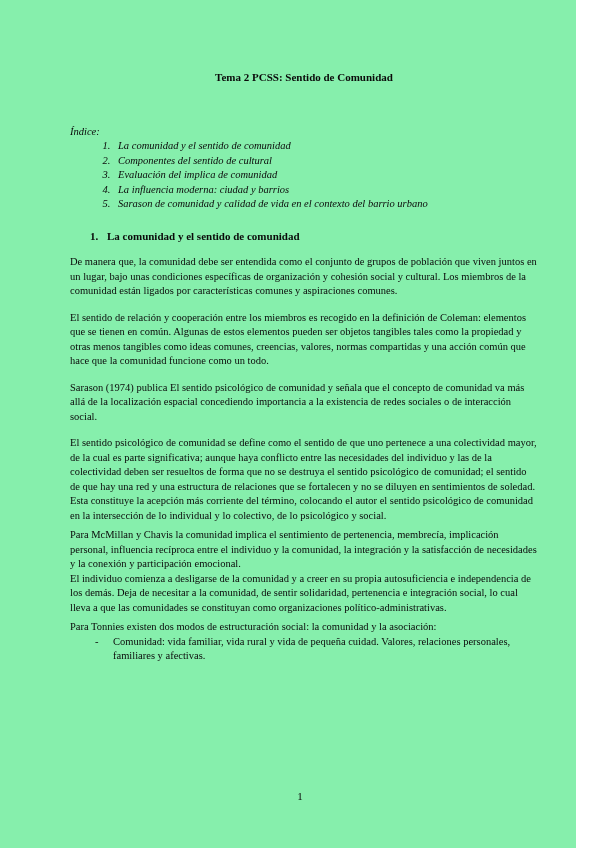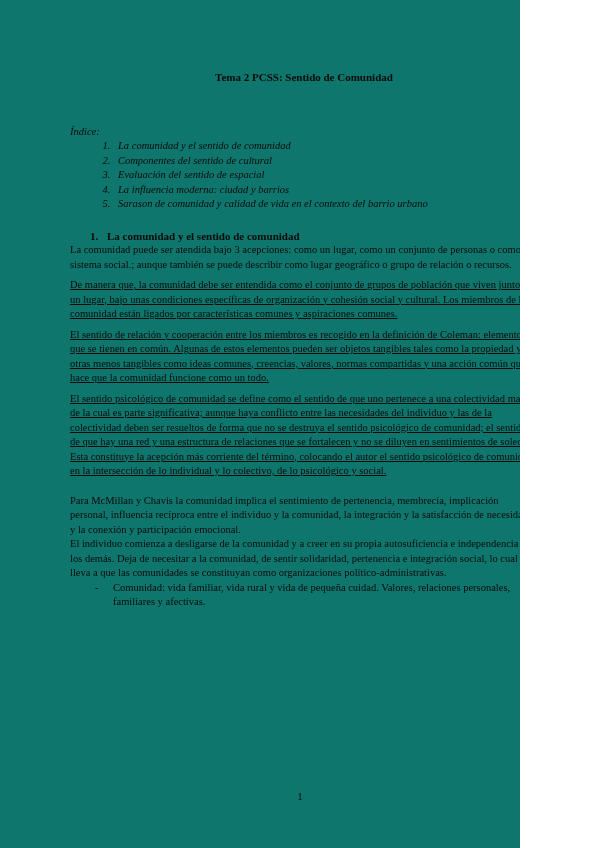--- a/index.html
+++ b/index.html
@@ -2,23 +2,23 @@
 <html><head>
 <meta charset="utf-8">
 <style>
   html, body {
     margin: 0;
     padding: 0;
     background: #ffffff;
   }
   .page {
     position: relative;
-    width: 520px;
+    width: 576px;
     height: 848px;
-    background: #0f766e;
+    background: #86efac;
     overflow: hidden;
     font-family: "Liberation Serif", "DejaVu Serif", serif;
     color: #0a0a0a;
   }
   .content {
     position: absolute;
     left: 70px;
     top: 70px;
     width: 468px;
     font-size: 10.5px;
@@ -55,25 +55,24 @@
     line-height: 14.5px;
   }
   .sec-heading .sec-num {
     width: 17px;
     flex: 0 0 auto;
   }
   p.para {
     margin: 0;
   }
   p.sp {
-    margin-top: 6px;
-    text-decoration: underline;
+    margin-top: 12px;
   }
   p.sp-lg {
-    margin-top: 15px;
+    margin-top: 5px;
   }
   .bullet-item {
     display: flex;
     margin-left: 25px;
   }
   .bullet-item .bullet-marker {
     width: 18px;
     flex: 0 0 auto;
   }
   .bullet-item .bullet-text {
@@ -95,36 +94,37 @@
 <div class="page">
   <div class="content">
 
     <h1 class="doc-title">Tema 2 PCSS: Sentido de Comunidad</h1>
 
     <div class="index-label">Índice:</div>
 
     <ol class="index-list">
       <li>La comunidad y el sentido de comunidad</li>
       <li>Componentes del sentido de cultural</li>
-      <li>Evaluación del sentido de espacial</li>
+      <li>Evaluación del implica de comunidad</li>
       <li>La influencia moderna: ciudad y barrios</li>
       <li>Sarason de comunidad y calidad de vida en el contexto del barrio urbano</li>
     </ol>
 
     <div class="sec-heading">
       <span class="sec-num">1.</span>
       <span class="sec-title">La comunidad y el sentido de comunidad</span>
     </div>
 
-    <p class="para">La comunidad puede ser atendida bajo 3 acepciones: como un lugar, como un conjunto de personas o como un sistema social.; aunque también se puede describir como lugar geográfico o grupo de relación o recursos.</p>
     <p class="para sp">De manera que, la comunidad debe ser entendida como el conjunto de grupos de población que viven juntos en un lugar, bajo unas condiciones específicas de organización y cohesión social y cultural. Los miembros de la comunidad están ligados por características comunes y aspiraciones comunes.</p>
     <p class="para sp">El sentido de relación y cooperación entre los miembros es recogido en la definición de Coleman: elementos que se tienen en común. Algunas de estos elementos pueden ser objetos tangibles tales como la propiedad y otras menos tangibles como ideas comunes, creencias, valores, normas compartidas y una acción común que hace que la comunidad funcione como un todo.</p>
+    <p class="para sp">Sarason (1974) publica El sentido psicológico de comunidad y señala que el concepto de comunidad va más allá de la localización espacial concediendo importancia a la existencia de redes sociales o de interacción social.</p>
     <p class="para sp">El sentido psicológico de comunidad se define como el sentido de que uno pertenece a una colectividad mayor, de la cual es parte significativa; aunque haya conflicto entre las necesidades del individuo y las de la colectividad deben ser resueltos de forma que no se destruya el sentido psicológico de comunidad; el sentido de que hay una red y una estructura de relaciones que se fortalecen y no se diluyen en sentimientos de soledad. Esta constituye la acepción más corriente del término, colocando el autor el sentido psicológico de comunidad en la intersección de lo individual y lo colectivo, de lo psicológico y social.</p>
     <p class="para sp-lg">Para McMillan y Chavis la comunidad implica el sentimiento de pertenencia, membrecía, implicación personal, influencia recíproca entre el individuo y la comunidad, la integración y la satisfacción de necesidades y la conexión y participación emocional.</p>
     <p class="para">El individuo comienza a desligarse de la comunidad y a creer en su propia autosuficiencia e independencia de los demás. Deja de necesitar a la comunidad, de sentir solidaridad, pertenencia e integración social, lo cual lleva a que las comunidades se constituyan como organizaciones político-administrativas.</p>
+    <p class="para sp-lg">Para Tonnies existen dos modos de estructuración social: la comunidad y la asociación:</p>
 
     <div class="bullet-item">
       <span class="bullet-marker">-</span>
       <span class="bullet-text">Comunidad: vida familiar, vida rural y vida de pequeña cuidad. Valores, relaciones personales, familiares y afectivas.</span>
     </div>
 
   </div>
 
   <div class="page-number">1</div>
 </div>

